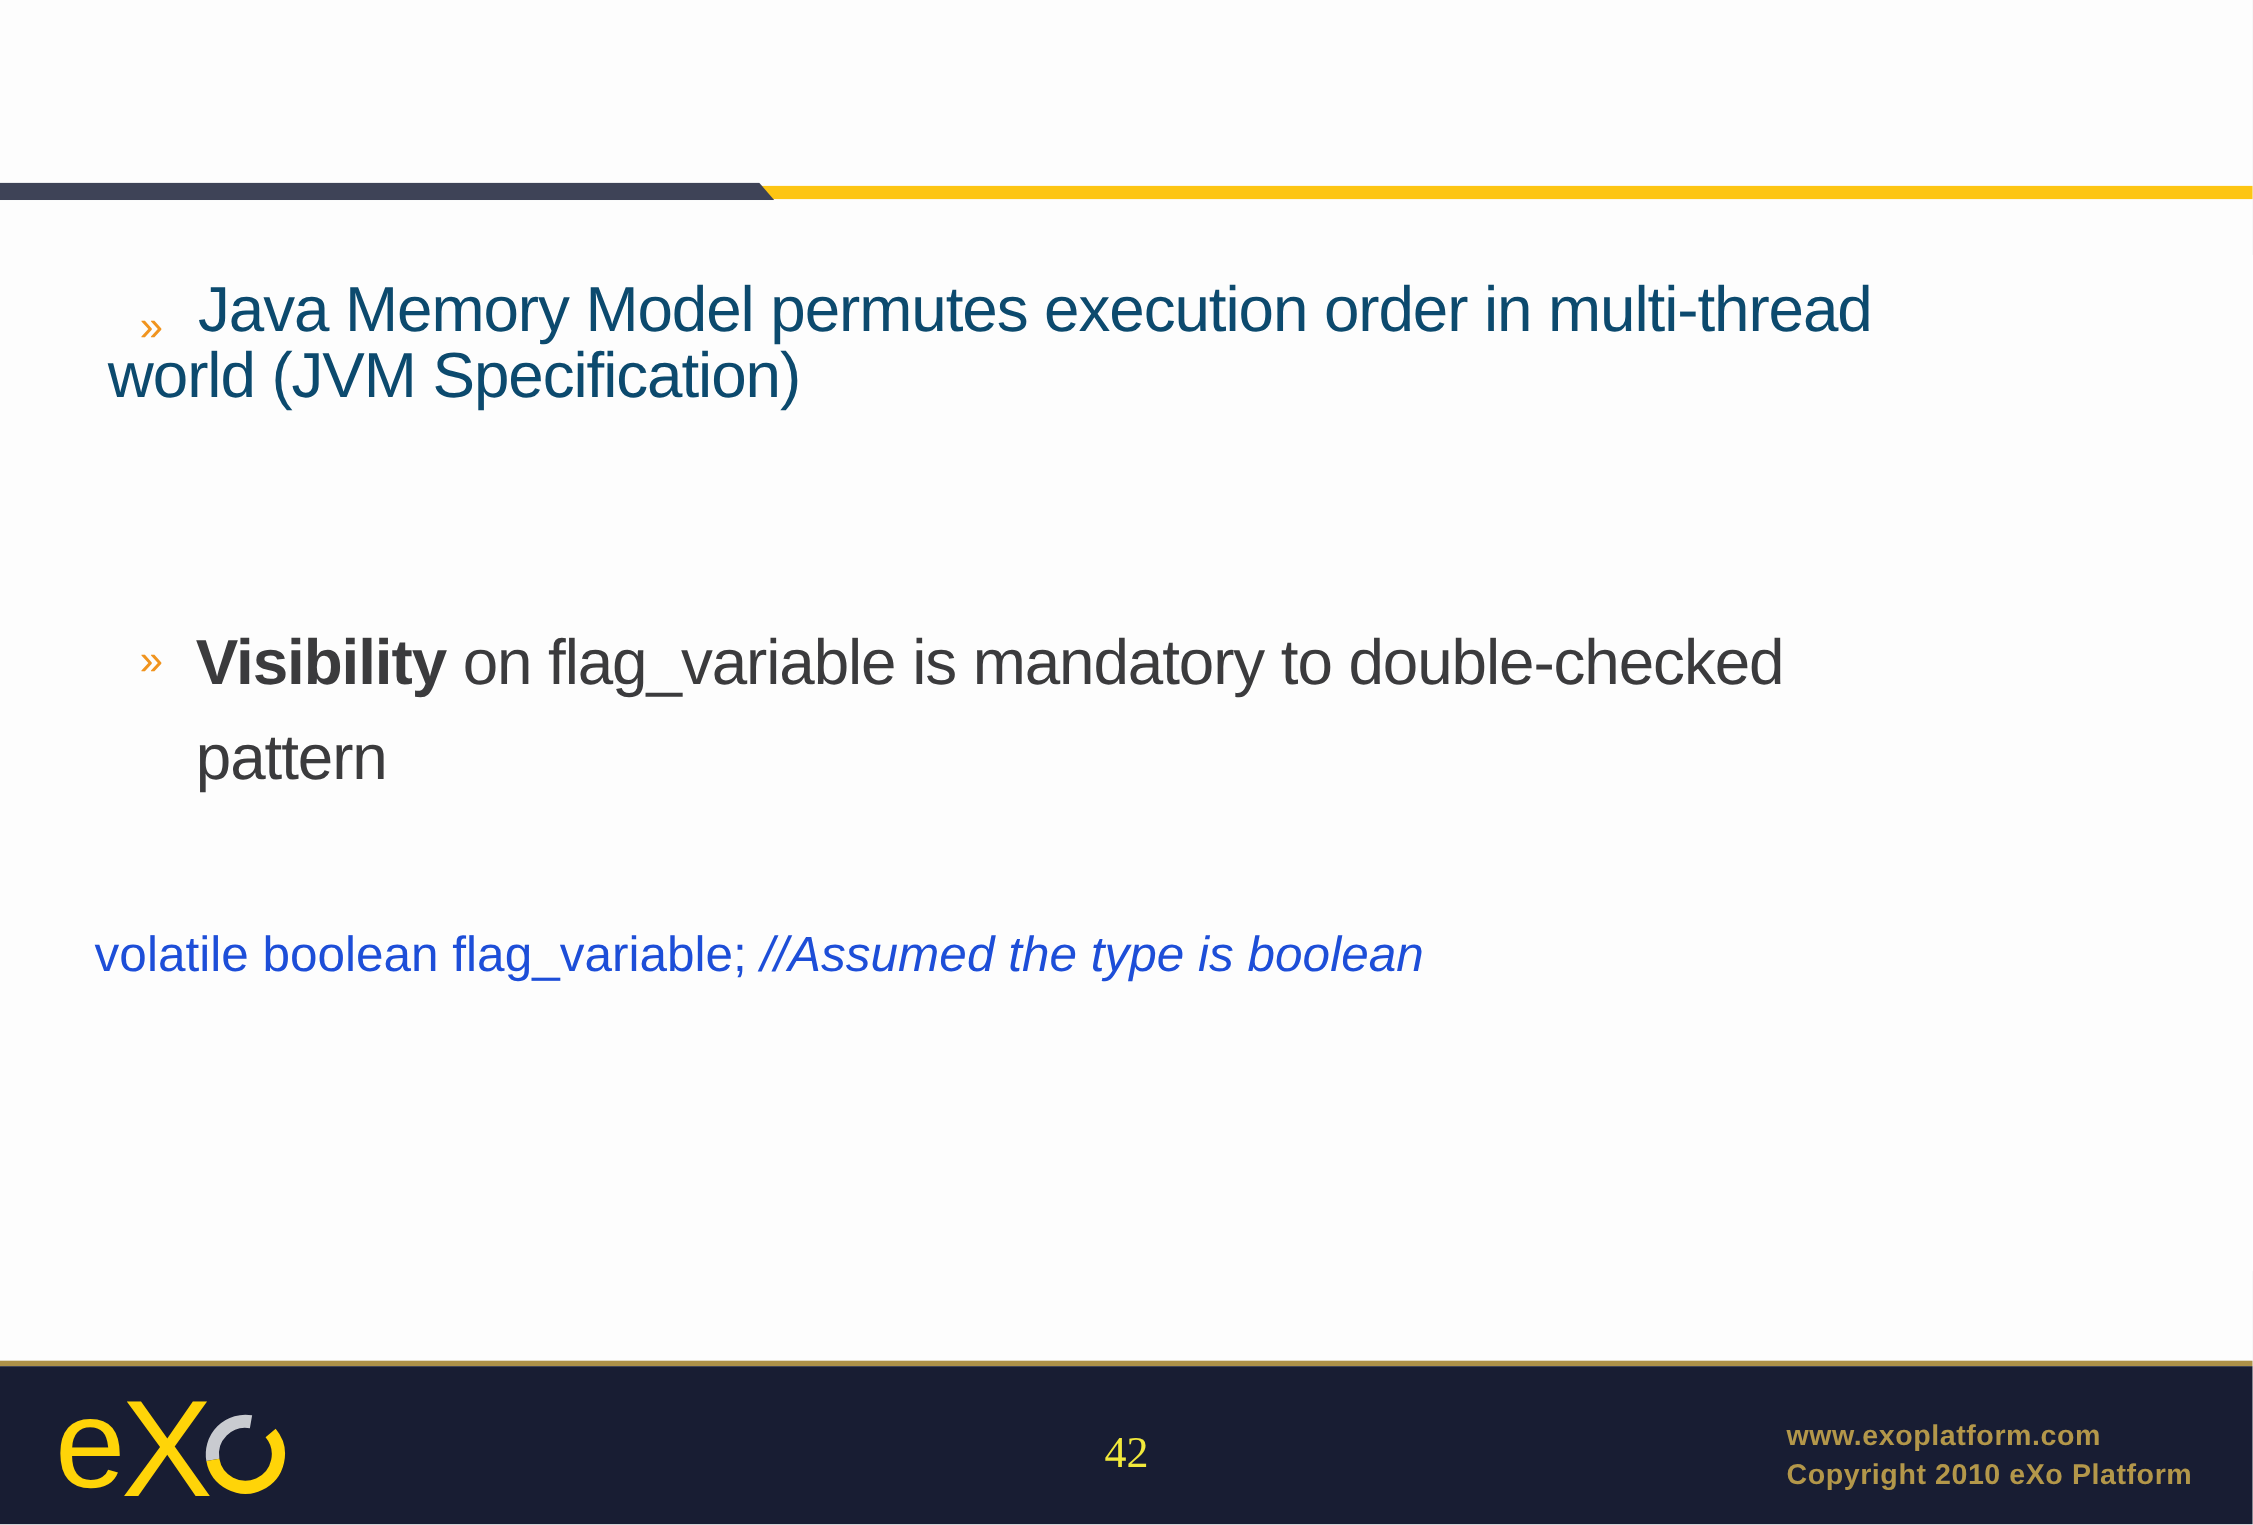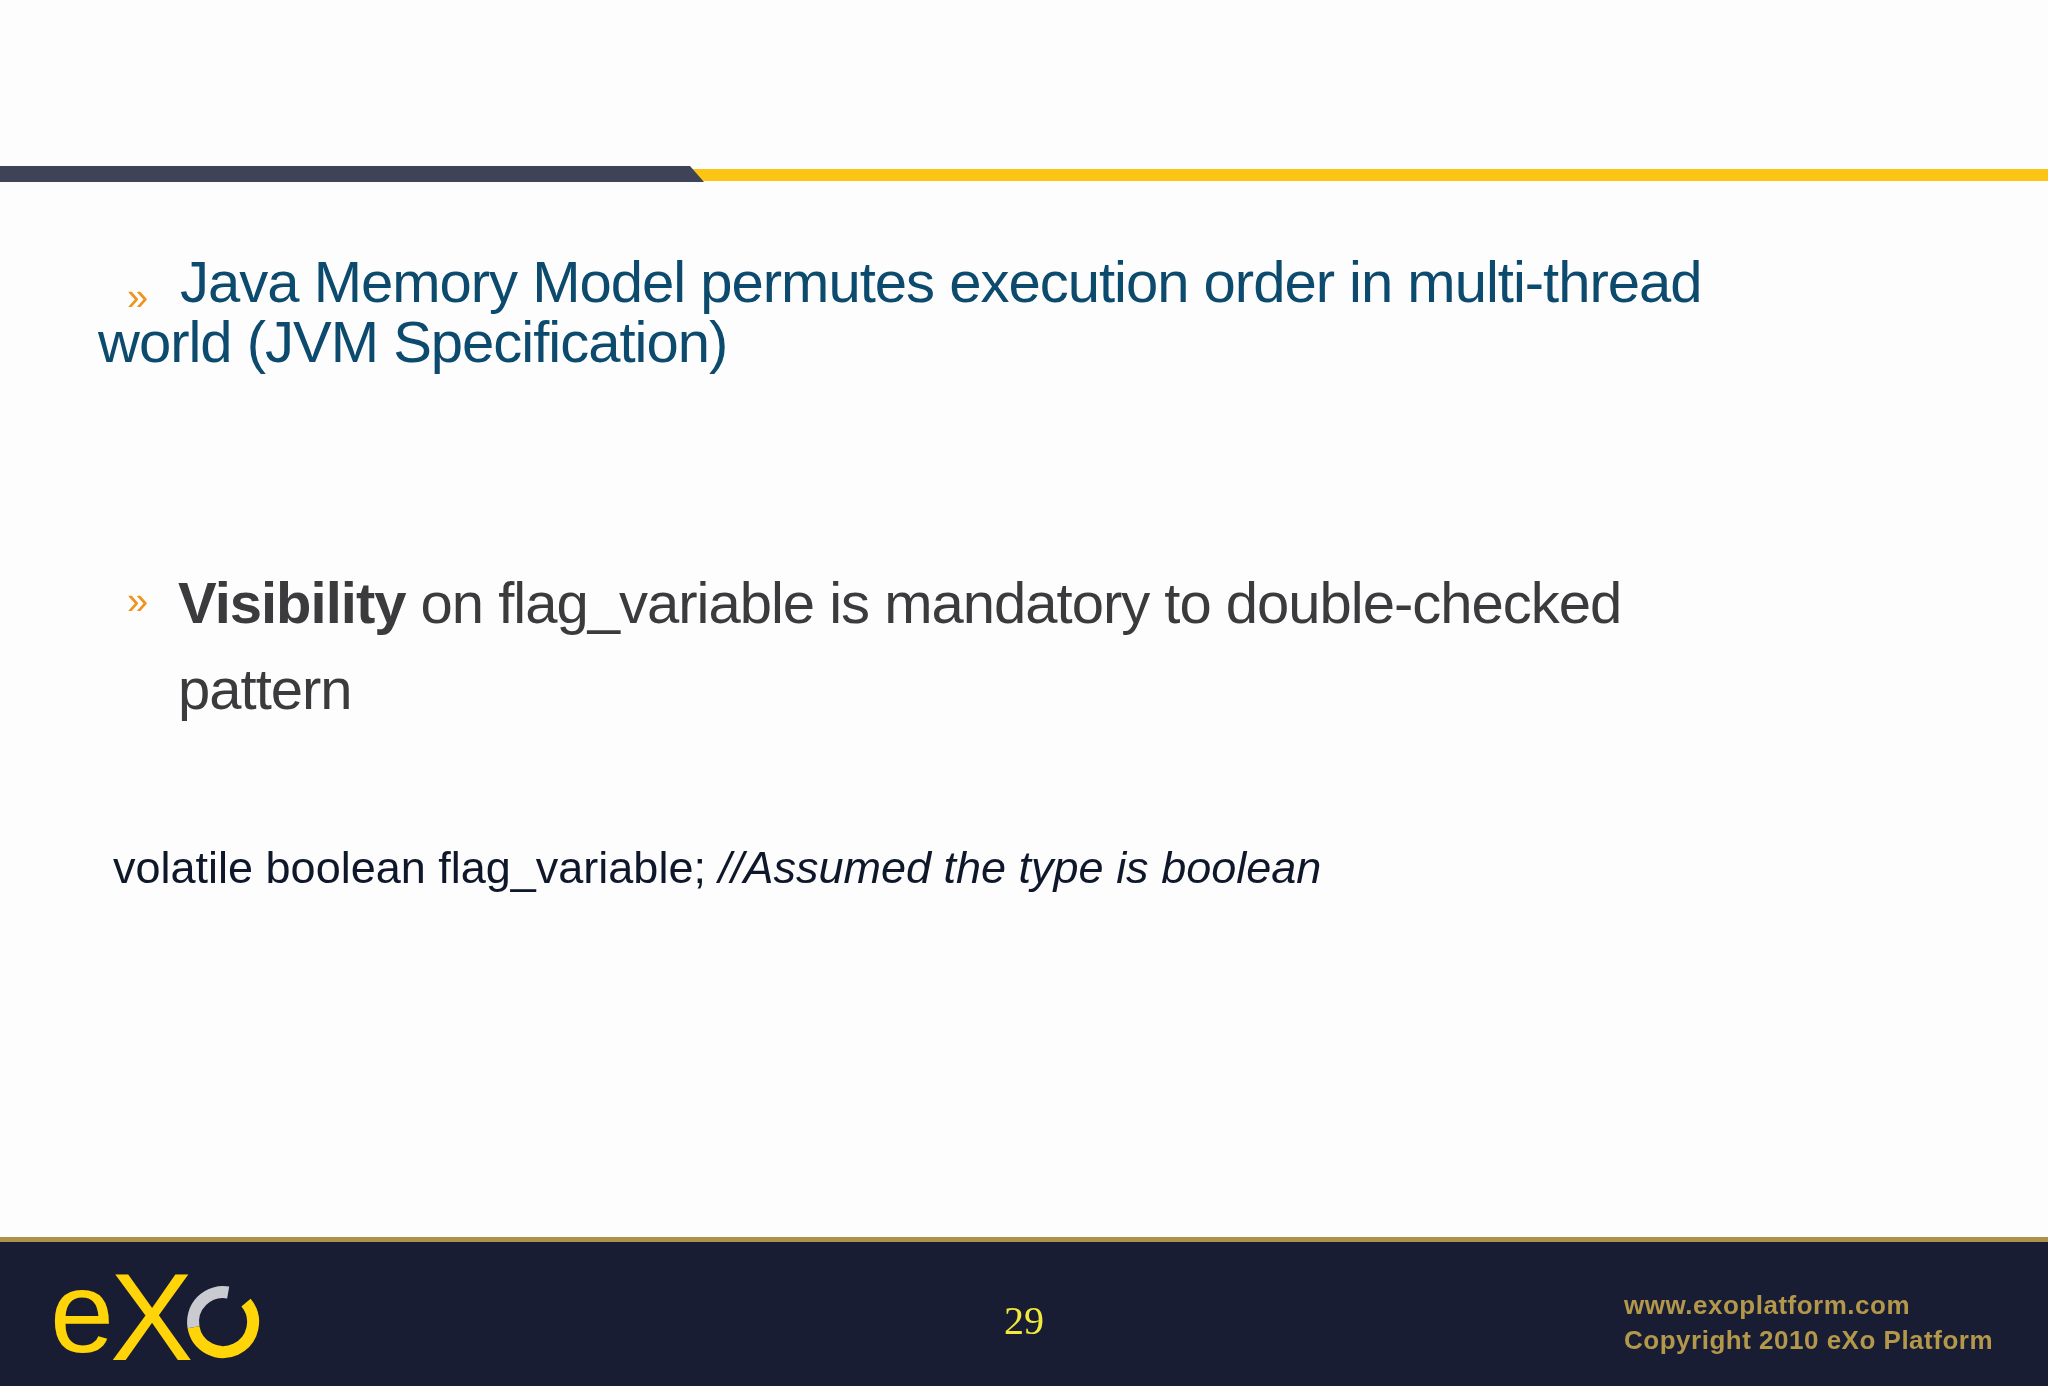--- a/index.html
+++ b/index.html
@@ -62,23 +62,23 @@
     left: 178px; top: 560px; width: 1520px;
     font-size: 58px; line-height: 86px;
     letter-spacing: -1px;
     color: #3B3B3D;
   }
   .bullet-2 .bold-lead { font-weight: 700; }
 
   
   .code-line-1 {
     position: absolute;
-    left: 113px; top: 838px;
+    left: 86px; top: 838px;
     font-size: 45px; line-height: 60px;
-    color: #0f172a;
+    color: #1d4ed8;
     white-space: nowrap;
   }
   .code-line-1 em, .code-line-2 { font-style: italic; }
   .code-line-2 {
     position: absolute;
     left: 143px; top: 952px;
     font-size: 45px; line-height: 60px;
     color: #3B3B3D;
     white-space: nowrap;
   }
@@ -139,21 +139,21 @@
 
   <div class="footer">
 
     <svg class="exo-logo" width="220" height="115" viewBox="0 0 220 115" aria-label="eXo">
       <text class="logo-letter" x="2" y="97" font-size="115">e</text>
       <text class="logo-letter" x="62" y="105" font-size="125">X</text>
       <path d="M 180.2 37.5 A 30 30 0 0 0 145.5 72.2" fill="none" stroke="#C9CBD0" stroke-width="12"></path>
       <path d="M 145.5 72.2 A 30 30 0 1 0 198.0 47.7" fill="none" stroke="#FFD408" stroke-width="12"></path>
     </svg>
 
-    <div class="page-number">29</div>
+    <div class="page-number">42</div>
 
     <div class="footer-right">
       <div>www.exoplatform.com</div>
       <div>Copyright 2010 eXo Platform</div>
     </div>
 
   </div>
 
 </div>
 

